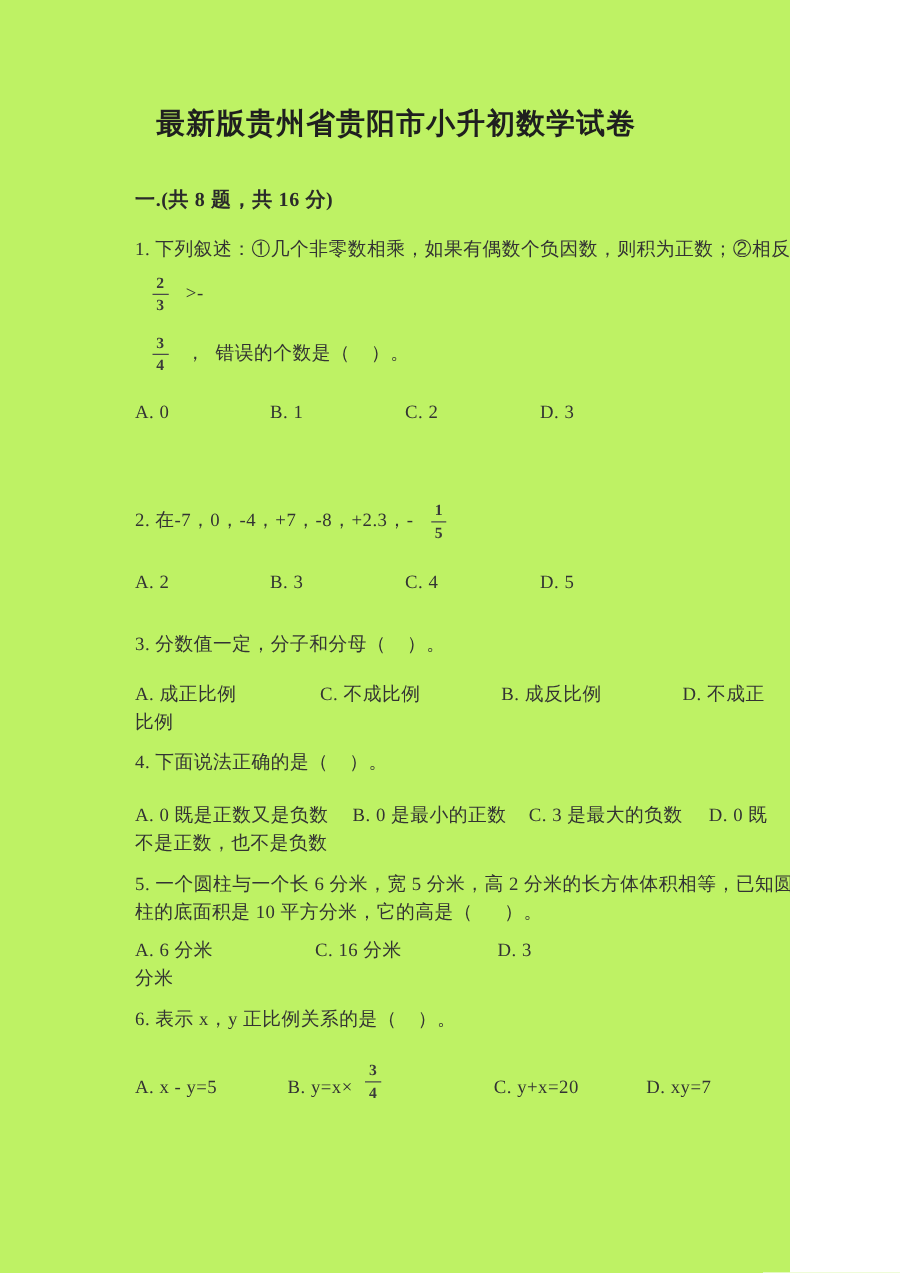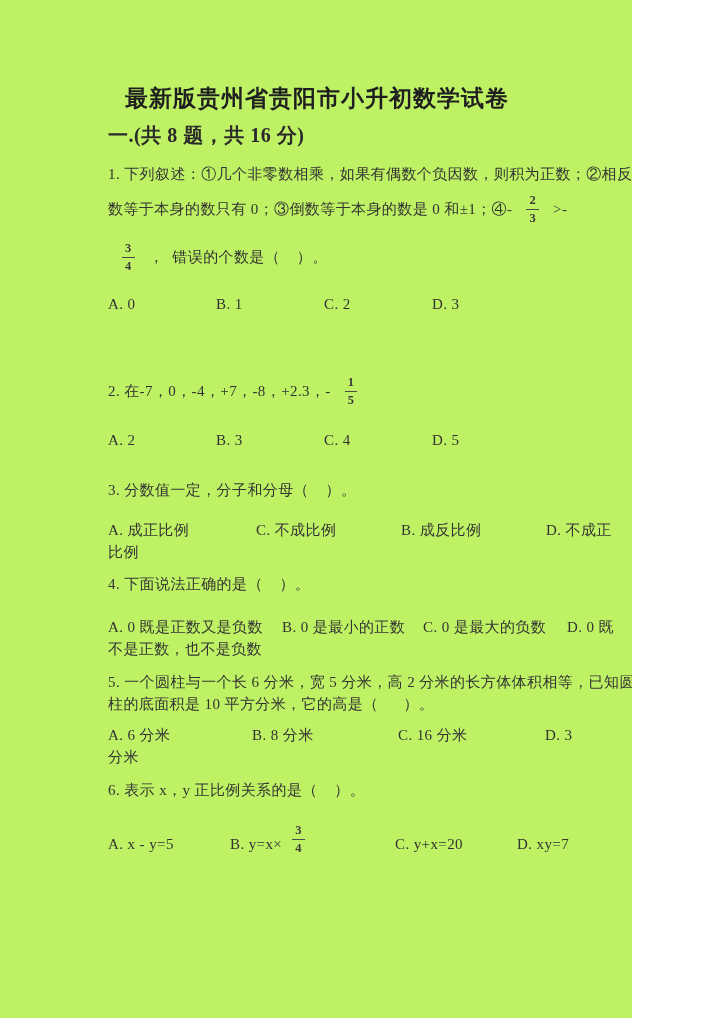--- a/index.html
+++ b/index.html
@@ -13,22 +13,22 @@
     color:#333333;
     overflow:hidden;
   }
   .title{
     margin:0;
     font-size:23px;line-height:28px;
     font-weight:700;text-align:center;
     letter-spacing:1px;color:#1f1f1f;
   }
   .section{
-    margin-top:11px;
-    font-size:20px;font-weight:700;line-height:22px;
+    margin-top:37px;
+    font-size:16px;font-weight:700;line-height:22px;
     letter-spacing:0.5px;color:#2a2a2a;
   }
   .line{font-size:15px;line-height:22px;white-space:pre;letter-spacing:0.4px;}
   .tall{display:flex;align-items:center;height:48px;}
   .frac{
     display:inline-block;text-align:center;
     font-size:12.5px;line-height:1.15;
     margin:0 14px;font-weight:600;color:#3a3a3a;
   }
   .frac .num{display:block;border-bottom:1px solid #4a4a4a;padding:0 3px 1px;}
@@ -46,21 +46,21 @@
 </style>
 </head>
 <body>
 
 <div class="page">
   <h1 class="title">最新版贵州省贵阳市小升初数学试卷</h1>
   <div class="section">一.(共 8 题，共 16 分)</div>
   <div id="questions">
       <div class="question q1">
         <div class="line"><span class="seg">1. 下列叙述：①几个非零数相乘，如果有偶数个负因数，则积为正数；②相反</span></div>
-        <div class="line tall"><span class="seg">数等于本身的数只有 0；③倒数等于本身的数是 0 和±1；④-</span><span class="frac"><span class="num">2</span><span class="den">3</span></span><span class="seg">&gt;-</span></div>
+        <div class="line tall"><span class="frac"><span class="num">2</span><span class="den">3</span></span><span class="seg">&gt;-</span></div>
         <div class="line tall"><span class="frac"><span class="num">3</span><span class="den">4</span></span><span class="seg">，  错误的个数是（    ）。</span></div>
         <div class="opts">
           <span class="opt"><span class="seg">A. 0</span></span>
           <span class="opt"><span class="seg">B. 1</span></span>
           <span class="opt"><span class="seg">C. 2</span></span>
           <span class="opt"><span class="seg">D. 3</span></span>
         </div>
       </div>
       <div class="question q2">
         <div class="line tall"><span class="seg">2. 在-7，0，-4，+7，-8，+2.3，-</span><span class="frac"><span class="num">1</span><span class="den">5</span></span></div>
@@ -79,31 +79,30 @@
           <span class="opt"><span class="seg">B. 成反比例</span></span>
           <span class="opt"><span class="seg">D. 不成正</span></span>
         </div>
         <div class="line">比例</div>
       </div>
       <div class="question q4">
         <div class="line"><span class="seg">4. 下面说法正确的是（    ）。</span></div>
         <div class="opts">
           <span class="opt"><span class="seg">A. 0 既是正数又是负数</span></span>
           <span class="opt"><span class="seg">B. 0 是最小的正数</span></span>
-          <span class="opt"><span class="seg">C. 0 是最大的负数</span></span>
+          <span class="opt"><span class="seg">C. 3 是最大的负数</span></span>
           <span class="opt"><span class="seg">D. 0 既</span></span>
         </div>
         <div class="line">不是正数，也不是负数</div>
       </div>
       <div class="question q5">
         <div class="line"><span class="seg">5. 一个圆柱与一个长 6 分米，宽 5 分米，高 2 分米的长方体体积相等，已知圆</span></div>
         <div class="line"><span class="seg">柱的底面积是 10 平方分米，它的高是（      ）。</span></div>
         <div class="opts">
           <span class="opt"><span class="seg">A. 6 分米</span></span>
-          <span class="opt"><span class="seg">B. 8 分米</span></span>
           <span class="opt"><span class="seg">C. 16 分米</span></span>
           <span class="opt"><span class="seg">D. 3</span></span>
         </div>
         <div class="line">分米</div>
       </div>
       <div class="question q6">
         <div class="line"><span class="seg">6. 表示 x，y 正比例关系的是（    ）。</span></div>
         <div class="opts tall-opts">
           <span class="opt"><span class="seg">A. x - y=5</span></span>
           <span class="opt"><span class="seg">B. y=x×</span><span class="frac"><span class="num">3</span><span class="den">4</span></span></span>

